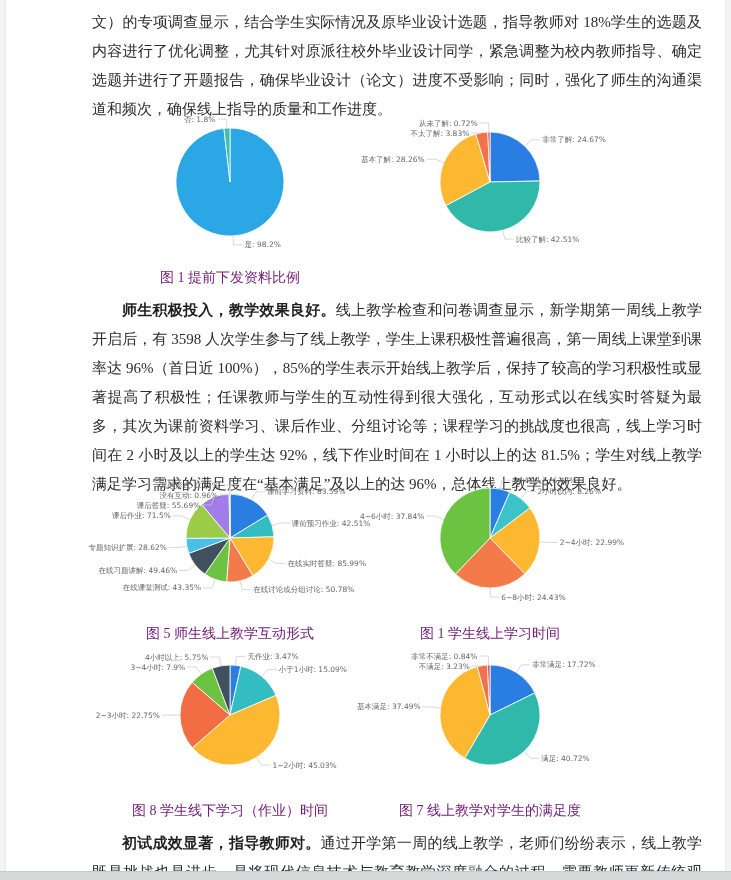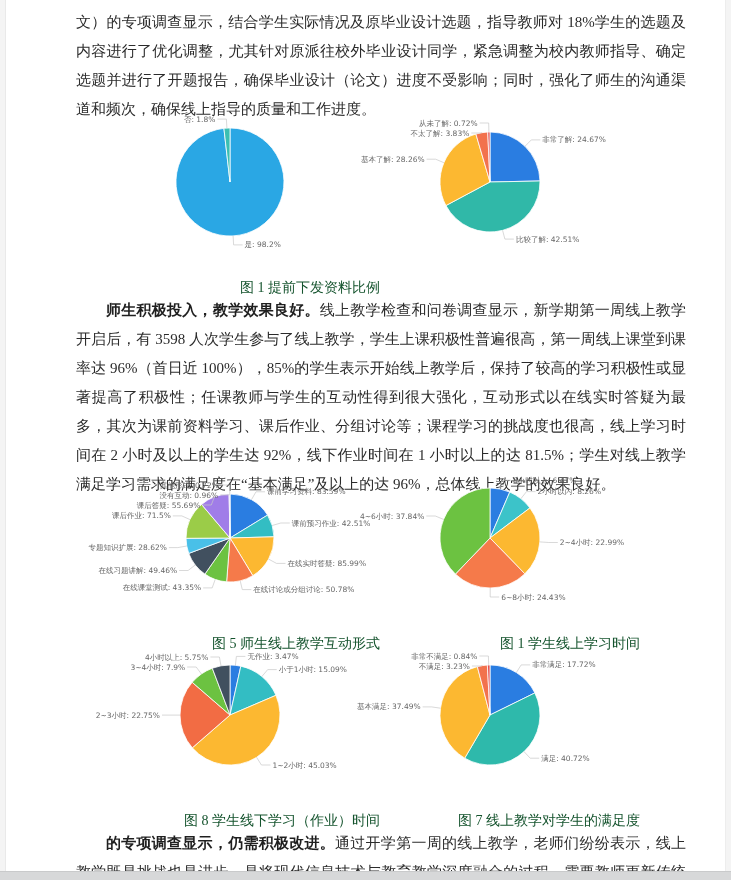--- a/index.html
+++ b/index.html
@@ -4,37 +4,37 @@
 <style>
   html,body{margin:0;padding:0;}
   body{
     width:731px;height:880px;position:relative;background:#ffffff;
     overflow:hidden;font-family:"Liberation Serif", serif;
   }
   .page-edge{position:absolute;top:0;bottom:0;width:5px;background:#f4f4f4;}
   .page-edge.left{left:0;border-right:1px solid #e9e9e9;}
   .page-edge.right{right:0;border-left:1px solid #ededed;}
   .para{
-    position:absolute;left:76px;width:610px;margin:0;
+    position:absolute;left:92px;width:610px;margin:0;
     font-size:15px;line-height:29px;color:#2b2b2b;text-align:justify;
   }
   .para .lead{font-family:Liberation Serif, serif;font-weight:700;color:#1f1f1f;}
   .para.indent{text-indent:2em;}
   .para1{top:8px;}
   .para2{top:296px;}
   .para3{top:829px;}
   .fig{position:absolute;width:300px;}
   .row1{top:110px;}
   .row2{top:466px;}
   .row3{top:643px;}
   .fig-left{left:80px;}
   .fig-right{left:340px;}
   .fig svg{display:block;width:300px;height:152px;}
   .caption{
-    text-align:right;font-size:14px;color:#14532d;margin-top:17px;
+    text-align:center;font-size:14px;color:#701a75;margin-top:7px;
     font-family:"Liberation Serif", serif;white-space:nowrap;
   }
   .pie-label{font-size:7.5px;fill:#666;font-family:"DejaVu Sans", sans-serif;}
   .bottom-strip{
     position:absolute;left:0;right:0;bottom:0;height:8px;
     background:#d7d8d9;border-top:1px solid #c9cacb;z-index:5;
   }
 </style>
 </head>
 <body>
@@ -176,15 +176,15 @@
       <polyline points="100.5,65.2 91.6,63.9 82.6,63.9" fill="none" stroke="#c8c8c8" stroke-width="0.7"></polyline>
       <text x="80.6" y="66.4" text-anchor="end" class="pie-label">基本满足: 37.49%</text>
       <polyline points="142.3,22.6 140.9,23.0 131.9,23.0" fill="none" stroke="#c8c8c8" stroke-width="0.7"></polyline>
       <text x="129.9" y="25.5" text-anchor="end" class="pie-label">不满足: 3.23%</text>
       <polyline points="148.7,22.0 148.4,13.0 139.4,13.0" fill="none" stroke="#c8c8c8" stroke-width="0.7"></polyline>
       <text x="137.4" y="15.5" text-anchor="end" class="pie-label">非常不满足: 0.84%</text>
     </svg>
   <div class="caption">图 7 线上教学对学生的满足度</div>
 </div>
 
-<p class="para para3 indent"><b class="lead">的专项调查显示，仍需积极改进。</b><span>通过开学第一周的线上教学，老师们纷纷表示，线上教学既是挑战也是进步，是将现代信息技术与教育教学深度融合的过程，需要教师更新传统观念，线上教学</span></p>
+<p class="para para3 indent"><b class="lead">初试成效显著，指导教师对。</b><span>通过开学第一周的线上教学，老师们纷纷表示，线上教学既是挑战也是进步，是将现代信息技术与教育教学深度融合的过程，需要教师更新传统观念，线上教学</span></p>
 
 <div class="bottom-strip"></div>
 
 </body></html>

